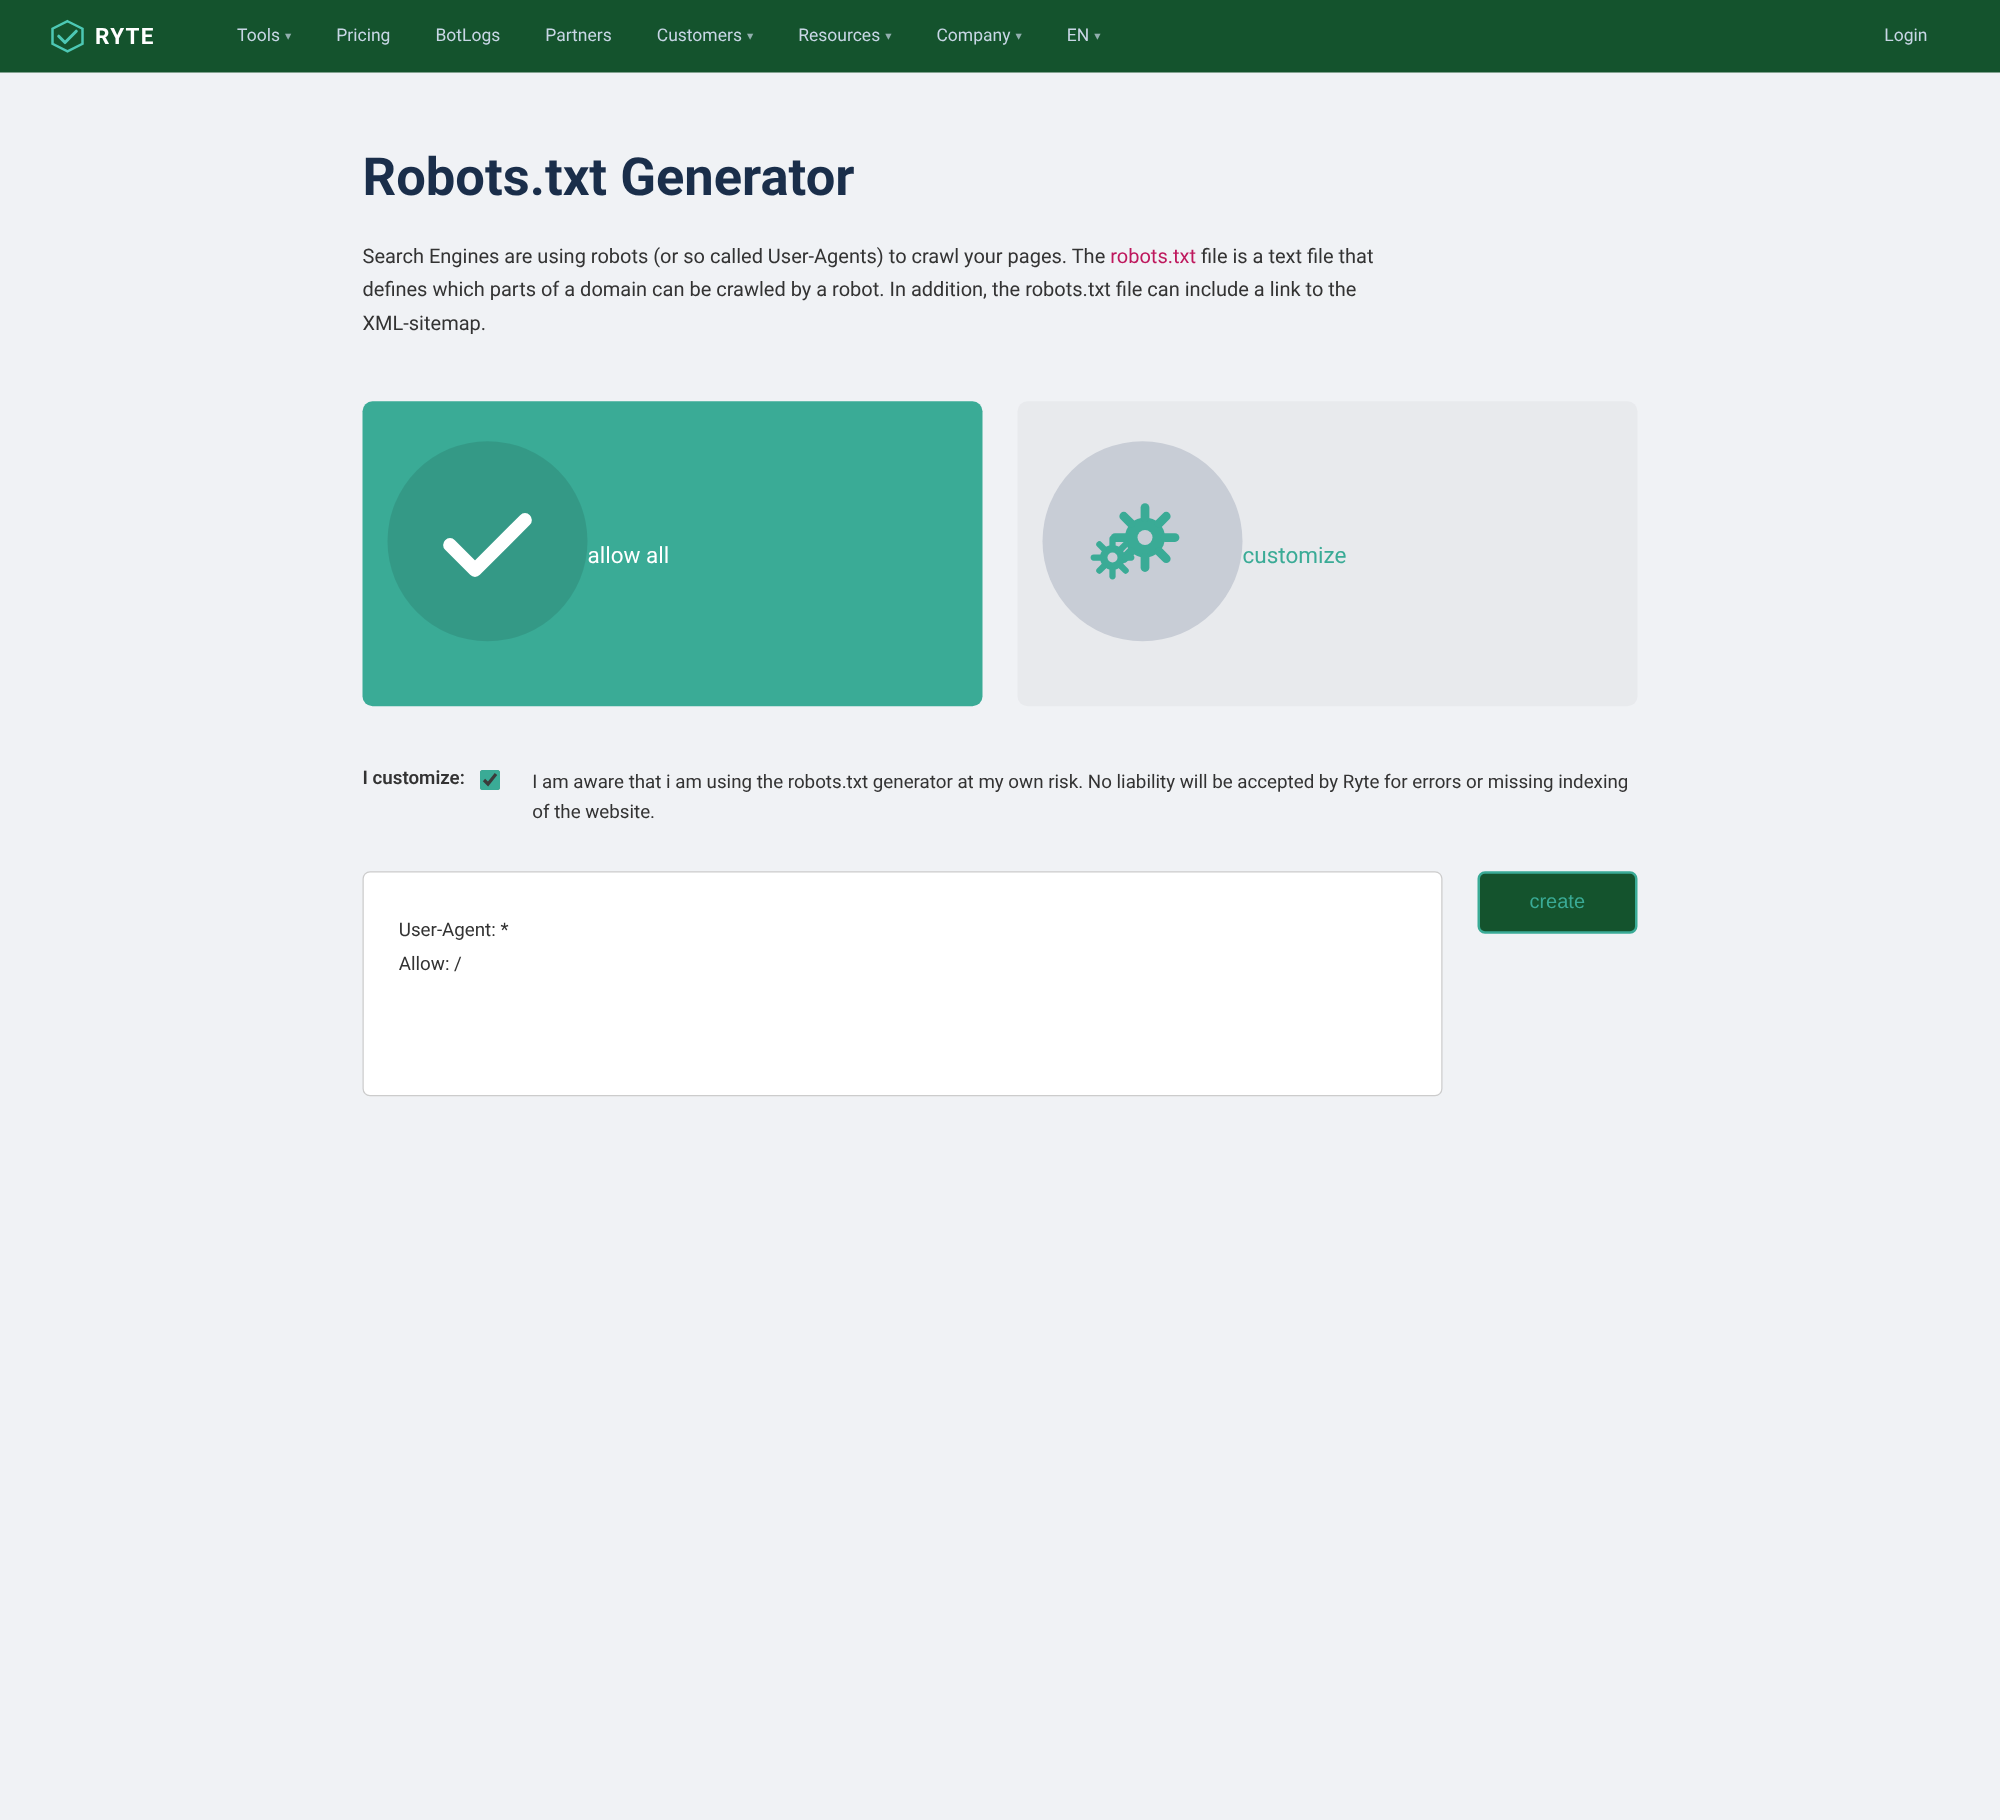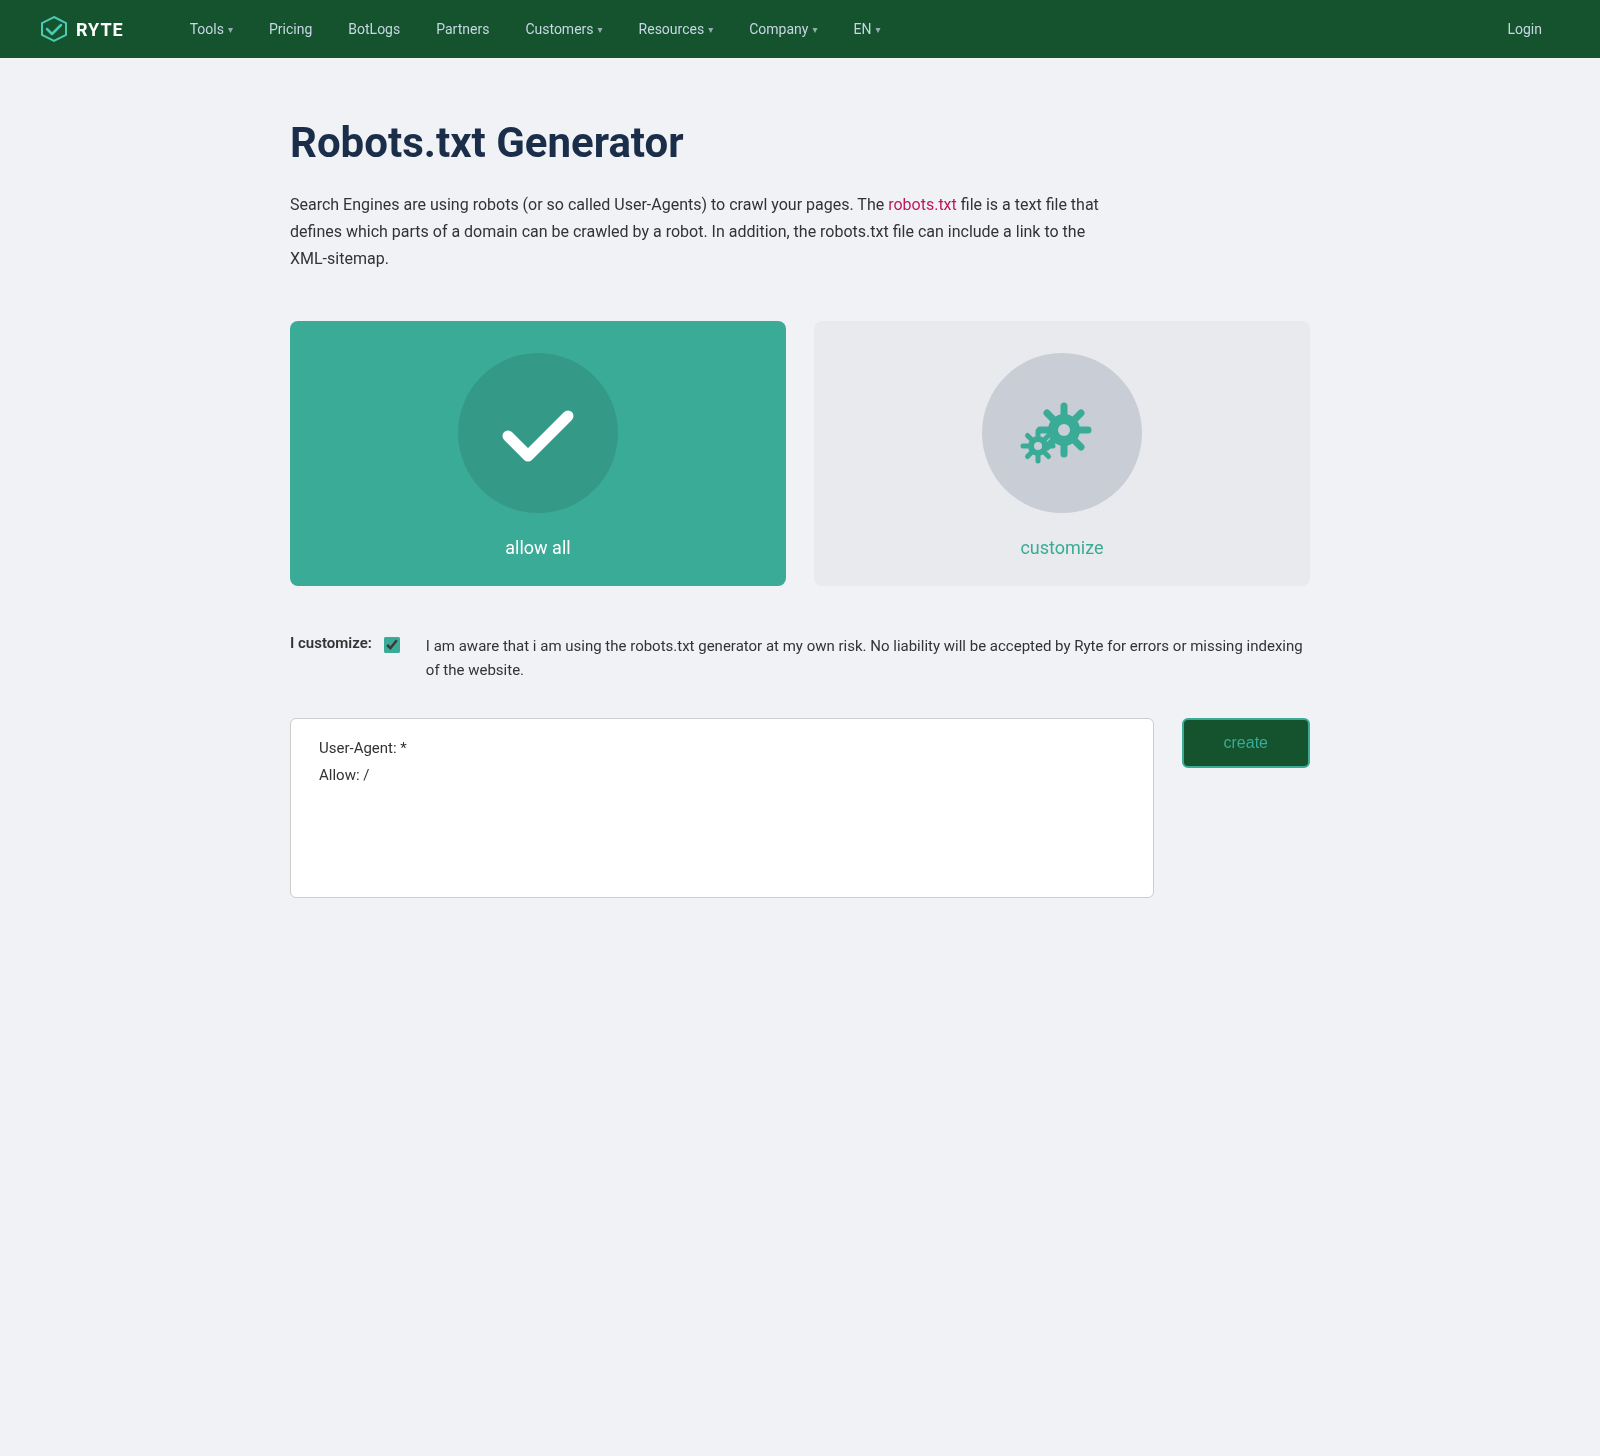--- a/index.html
+++ b/index.html
@@ -97,21 +97,21 @@
     .cards {
       display: flex;
       gap: 28px;
       margin-bottom: 48px;
     }
     .card {
       flex: 1;
       background: #e8eaed;
       border-radius: 8px;
       display: flex;
-      flex-direction: column;
+      flex-direction: row;
       align-items: center;
       padding: 32px 20px 28px;
       cursor: pointer;
       transition: box-shadow 0.2s;
     }
     .card.active {
       background: #3aab96;
     }
     .card-icon-circle {
       width: 160px;
@@ -184,21 +184,21 @@
     .output-row {
       display: flex;
       align-items: flex-start;
       gap: 28px;
     }
     .output-box {
       flex: 1;
       background: #fff;
       border: 1.5px solid #ccc;
       border-radius: 6px;
-      padding: 16px 28px;
+      padding: 33px 28px;
       min-height: 180px;
       font-size: 15px;
       color: #333;
       line-height: 1.8;
     }
     .create-btn {
       background: #14532d;
       border: 2px solid #3aab96;
       color: #3aab96;
       font-size: 16px;

